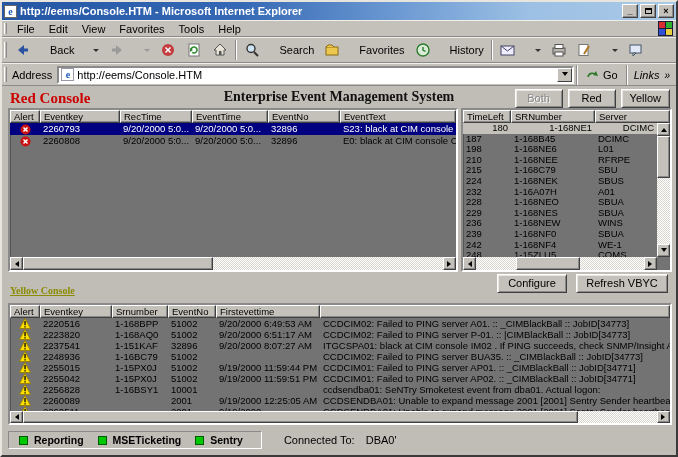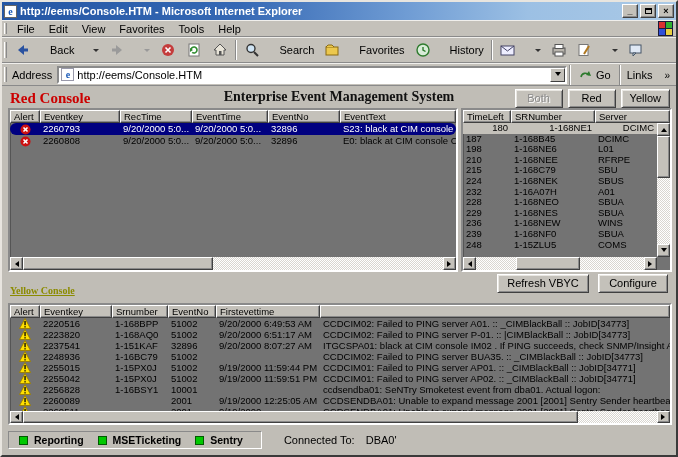--- a/index.html
+++ b/index.html
@@ -38,21 +38,21 @@
   .dd{width:0;height:0;border:3px solid transparent;border-top:3px solid #333;margin-top:3px;}
   .dd.dis{border-top-color:#999;}
   .addressbar{height:23px;flex:0 0 23px;padding-right:2px;}
   .addr-label{padding:0 5px 0 2px;}
   .addr-field{flex:1;height:18px;background:#fff;border:2px solid;border-color:#8a8a8a #fff #fff #8a8a8a;
     display:flex;align-items:center;padding-left:2px;}
   .addr-text{flex:1;font-size:11px;}
   .addr-drop{width:15px;height:14px;background:#c4c1ba;border:1px solid;border-color:#fff #404040 #404040 #fff;
     display:flex;align-items:center;justify-content:center;}
   .go-btn{display:flex;align-items:flex-end;gap:4px;padding:0 6px;}
-  .links-btn{display:flex;align-items:flex-end;gap:12px;padding:0 4px;font-size:11px;}
+  .links-btn{display:flex;align-items:flex-end;gap:5px;padding:0 4px;font-size:11px;font-style:italic;}
   
   .page{position:relative;flex:1;background:#c0bdb6;}
   .console-header{position:absolute;left:6px;right:6px;top:3px;height:21px;}
   .red-title{position:absolute;left:2px;top:1px;color:#cc0000;font-family:"Liberation Serif",serif;
     font-weight:bold;font-size:15px;}
   .app-title{position:absolute;left:0;right:0;text-align:center;top:0;
     font-family:"Liberation Serif",serif;font-weight:bold;font-size:14px;color:#111;}
   .hdr-btns{position:absolute;right:0;top:0;display:flex;gap:5px;}
   .pbtn{min-width:48px;height:19px;background:#c4c1ba;
     border:1px solid;border-color:#fff #404040 #404040 #fff;
@@ -61,21 +61,21 @@
   .pbtn.disabled{color:#8a8a8a;text-shadow:1px 1px 0 #fff;}
   
   .lv{position:absolute;background:#737373;border:2px solid;border-color:#8a8a8a #fff #fff #8a8a8a;
     box-shadow:inset 1px 1px 0 #555;overflow:hidden;}
   .lv-head{display:grid;background:#c4c1ba;}
   .lv-hcell{border:1px solid;border-color:#fff #404040 #404040 #fff;box-shadow:inset -1px -1px 0 #8a8a8a;
     padding:0 3px;font-size:9.5px;height:13px;line-height:12px;overflow:hidden;white-space:nowrap;background:#c4c1ba;}
   .lv-body{position:relative;overflow:hidden;}
   .lv-row{display:grid;height:12px;line-height:12px;font-size:9.5px;white-space:nowrap;}
   .lv-row .cell{padding:0 3px;overflow:hidden;white-space:nowrap;}
-  .lv-row.sel{background:#000080;color:#fff;border-radius:6px;}
+  .lv-row.sel{background:#000080;color:#fff;}
   .lv-row.inactive-sel{background:#c4c1ba;text-align:right;}
   .icon-cell{display:flex;align-items:center;justify-content:center;}
   .red-left-grid{grid-template-columns:30px 80px 72px 76px 72px 1fr;}
   .red-right-grid{grid-template-columns:48px 84px 1fr;}
   .yellow-grid{grid-template-columns:30px 72px 56px 48px 104px 1fr;}
   #red-left{left:6px;top:22px;width:450px;height:164px;}
   #red-right{left:459px;top:22px;width:211px;height:164px;}
   #red-right .lv-body{margin-right:13px;}
   #red-right .lv-row{height:10.6px;line-height:10.5px;}
   #yellow-list{left:6px;top:217px;width:664px;height:122px;}
@@ -369,20 +369,25 @@
             <div class="cell">236</div>
             <div class="cell">1-168NEW</div>
             <div class="cell">WINS</div>
           </div>
           <div class="lv-row red-right-grid">
             <div class="cell">239</div>
             <div class="cell">1-168NF0</div>
             <div class="cell">SBUA</div>
           </div>
           <div class="lv-row red-right-grid">
+            <div class="cell">242</div>
+            <div class="cell">1-168NF4</div>
+            <div class="cell">WE-1</div>
+          </div>
+          <div class="lv-row red-right-grid">
             <div class="cell">248</div>
             <div class="cell">1-15ZLU5</div>
             <div class="cell">COMS</div>
           </div>
         </div>
       <div class="vscroll" style="top:13px;bottom:13px;">
         <div class="sb-btn">
             <div class="tri u"></div>
           </div>
         <div class="sb-thumb" style="height:42px;"></div>
@@ -395,22 +400,22 @@
             <div class="tri l"></div>
           </div>
         <div class="sb-thumb" style="width:64px;margin-left:40px;"></div>
         <div class="sb-btn" style="margin-left:auto;">
             <div class="tri r"></div>
           </div>
       </div>
     </div>
 
     <div class="actions">
+      <button class="pbtn" style="min-width:70px;">Configure</button>
       <button class="pbtn" style="min-width:92px;">Refresh VBYC</button>
-      <button class="pbtn" style="min-width:70px;">Configure</button>
     </div>
 
     <div class="yellow-title">Yellow Console</div>
 
     <div class="lv" id="yellow-list">
       <div class="lv-head yellow-grid" id="yellow-head">
           <div class="lv-hcell">Alert</div>
           <div class="lv-hcell">Eventkey</div>
           <div class="lv-hcell">Srnumber</div>
           <div class="lv-hcell">EventNo</div>

